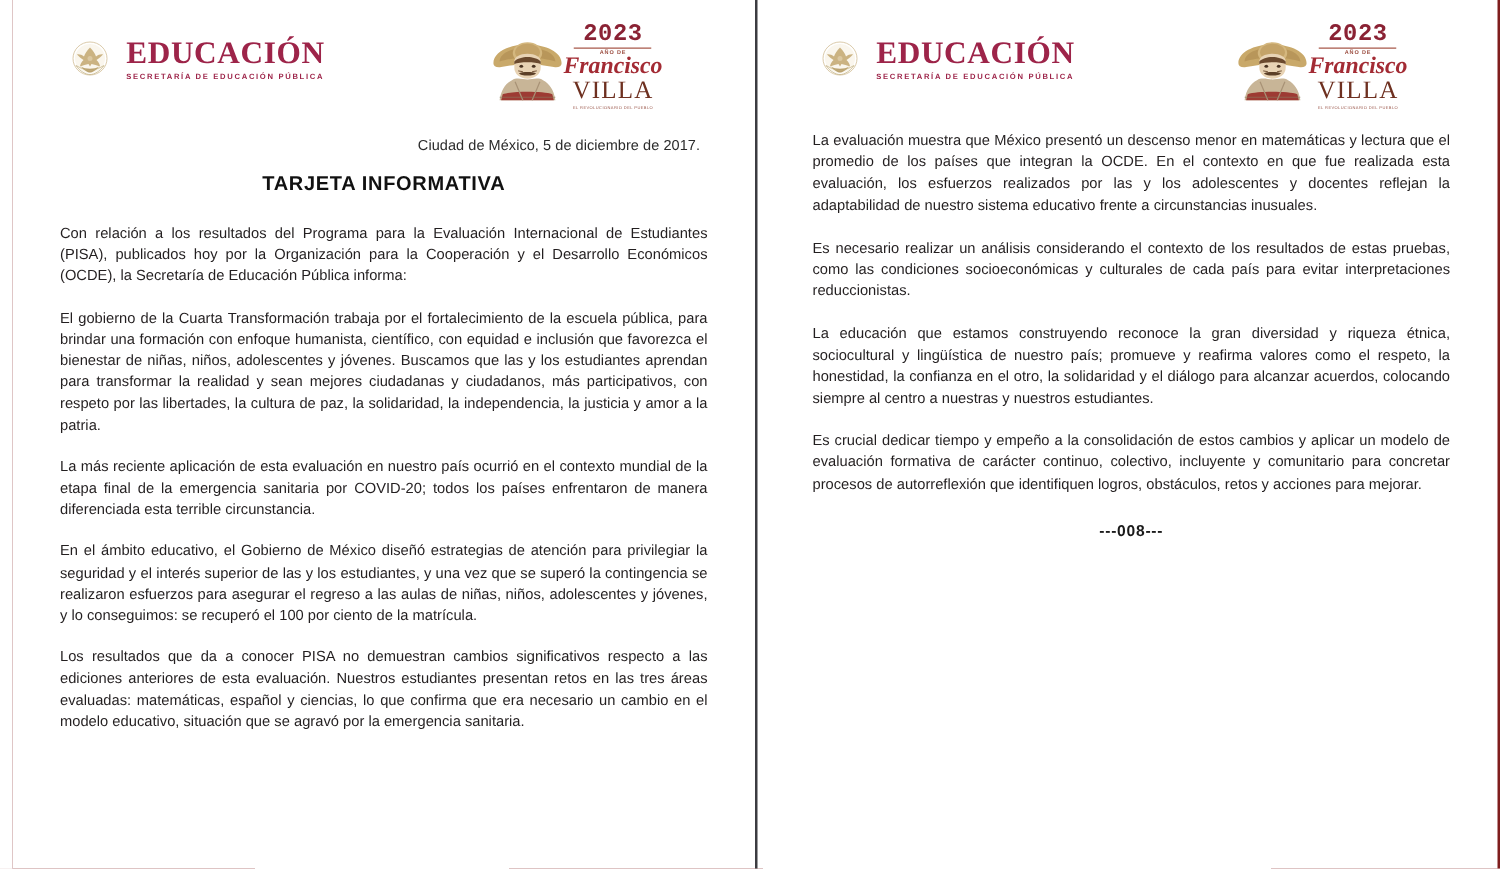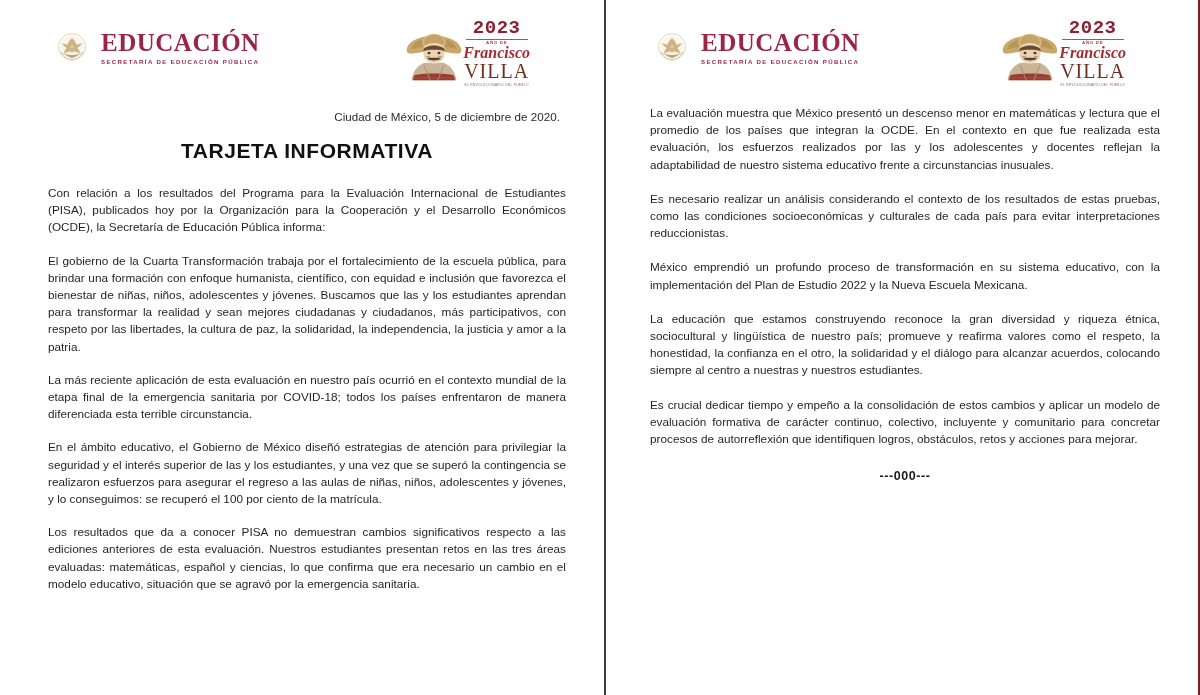--- a/index.html
+++ b/index.html
@@ -130,21 +130,21 @@
   .villa-aniv {
     font-size: 4.4px;
     letter-spacing: 0.7px;
     color: #9a4a3d;
     font-weight: 700;
     margin-top: 1px;
   }
   .villa-name {
     font-family: "Liberation Serif", serif;
     font-style: italic;
-    font-size: 16px;
+    font-size: 19px;
     font-weight: 700;
     color: #a32b34;
     line-height: 1.05;
     margin-top: -1px;
   }
   .villa-surname {
     font-family: "Liberation Serif", serif;
     font-size: 20px;
     font-weight: 400;
     color: #6e3020;
@@ -164,21 +164,21 @@
   .doc-date {
     text-align: right;
     font-size: 11.6px;
     color: #2b2b2b;
     margin: 14px 6px 0 0;
     letter-spacing: 0.05px;
   }
 
   .doc-title {
     text-align: center;
-    font-size: 21px;
+    font-size: 16px;
     font-weight: 700;
     color: #111111;
     letter-spacing: 0.55px;
     margin: 16px 0 0 0;
   }
 
   .body-copy { margin-top: 21px; }
   .page-right .body-copy { margin-top: 8px; }
 
   .para {
@@ -245,27 +245,27 @@
           <div class="villa-year">2023</div>
           <div class="villa-rule"></div>
           <div class="villa-aniv">AÑO DE</div>
           <div class="villa-name">Francisco</div>
           <div class="villa-surname">VILLA</div>
           <div class="villa-tagline">EL REVOLUCIONARIO DEL PUEBLO</div>
         </div>
       </div>
     </div>
 
-    <div class="doc-date">Ciudad de México, 5 de diciembre de 2020.</div>
+    <div class="doc-date">Ciudad de México, 5 de diciembre de 2017.</div>
     <div class="doc-title">TARJETA INFORMATIVA</div>
 
     <div class="body-copy">
       <p class="para">Con relación a los resultados del Programa para la Evaluación Internacional de Estudiantes (PISA), publicados hoy por la Organización para la Cooperación y el Desarrollo Económicos (OCDE), la Secretaría de Educación Pública informa:</p>
       <p class="para">El gobierno de la Cuarta Transformación trabaja por el fortalecimiento de la escuela pública, para brindar una formación con enfoque humanista, científico, con equidad e inclusión que favorezca el bienestar de niñas, niños, adolescentes y jóvenes. Buscamos que las y los estudiantes aprendan para transformar la realidad y sean mejores ciudadanas y ciudadanos, más participativos, con respeto por las libertades, la cultura de paz, la solidaridad, la independencia, la justicia y amor a la patria.</p>
-      <p class="para">La más reciente aplicación de esta evaluación en nuestro país ocurrió en el contexto mundial de la etapa final de la emergencia sanitaria por COVID-18; todos los países enfrentaron de manera diferenciada esta terrible circunstancia.</p>
+      <p class="para">La más reciente aplicación de esta evaluación en nuestro país ocurrió en el contexto mundial de la etapa final de la emergencia sanitaria por COVID-20; todos los países enfrentaron de manera diferenciada esta terrible circunstancia.</p>
       <p class="para">En el ámbito educativo, el Gobierno de México diseñó estrategias de atención para privilegiar la seguridad y el interés superior de las y los estudiantes, y una vez que se superó la contingencia se realizaron esfuerzos para asegurar el regreso a las aulas de niñas, niños, adolescentes y jóvenes, y lo conseguimos: se recuperó el 100 por ciento de la matrícula.</p>
       <p class="para">Los resultados que da a conocer PISA no demuestran cambios significativos respecto a las ediciones anteriores de esta evaluación. Nuestros estudiantes presentan retos en las tres áreas evaluadas: matemáticas, español y ciencias, lo que confirma que era necesario un cambio en el modelo educativo, situación que se agravó por la emergencia sanitaria.</p>
     </div>
   </div>
 
   <div class="page-divider"></div>
 
   <div class="page page-right">
 
     <div class="page-header">
@@ -308,20 +308,19 @@
           <div class="villa-name">Francisco</div>
           <div class="villa-surname">VILLA</div>
           <div class="villa-tagline">EL REVOLUCIONARIO DEL PUEBLO</div>
         </div>
       </div>
     </div>
 
     <div class="body-copy">
       <p class="para">La evaluación muestra que México presentó un descenso menor en matemáticas y lectura que el promedio de los países que integran la OCDE. En el contexto en que fue realizada esta evaluación, los esfuerzos realizados por las y los adolescentes y docentes reflejan la adaptabilidad de nuestro sistema educativo frente a circunstancias inusuales.</p>
       <p class="para">Es necesario realizar un análisis considerando el contexto de los resultados de estas pruebas, como las condiciones socioeconómicas y culturales de cada país para evitar interpretaciones reduccionistas.</p>
-      <p class="para">México emprendió un profundo proceso de transformación en su sistema educativo, con la implementación del Plan de Estudio 2022 y la Nueva Escuela Mexicana.</p>
       <p class="para">La educación que estamos construyendo reconoce la gran diversidad y riqueza étnica, sociocultural y lingüística de nuestro país; promueve y reafirma valores como el respeto, la honestidad, la confianza en el otro, la solidaridad y el diálogo para alcanzar acuerdos, colocando siempre al centro a nuestras y nuestros estudiantes.</p>
       <p class="para">Es crucial dedicar tiempo y empeño a la consolidación de estos cambios y aplicar un modelo de evaluación formativa de carácter continuo, colectivo, incluyente y comunitario para concretar procesos de autorreflexión que identifiquen logros, obstáculos, retos y acciones para mejorar.</p>
-      <div class="closing-mark">---000---</div>
+      <div class="closing-mark">---008---</div>
     </div>
   </div>
 
 </div>
 
 </body></html>

